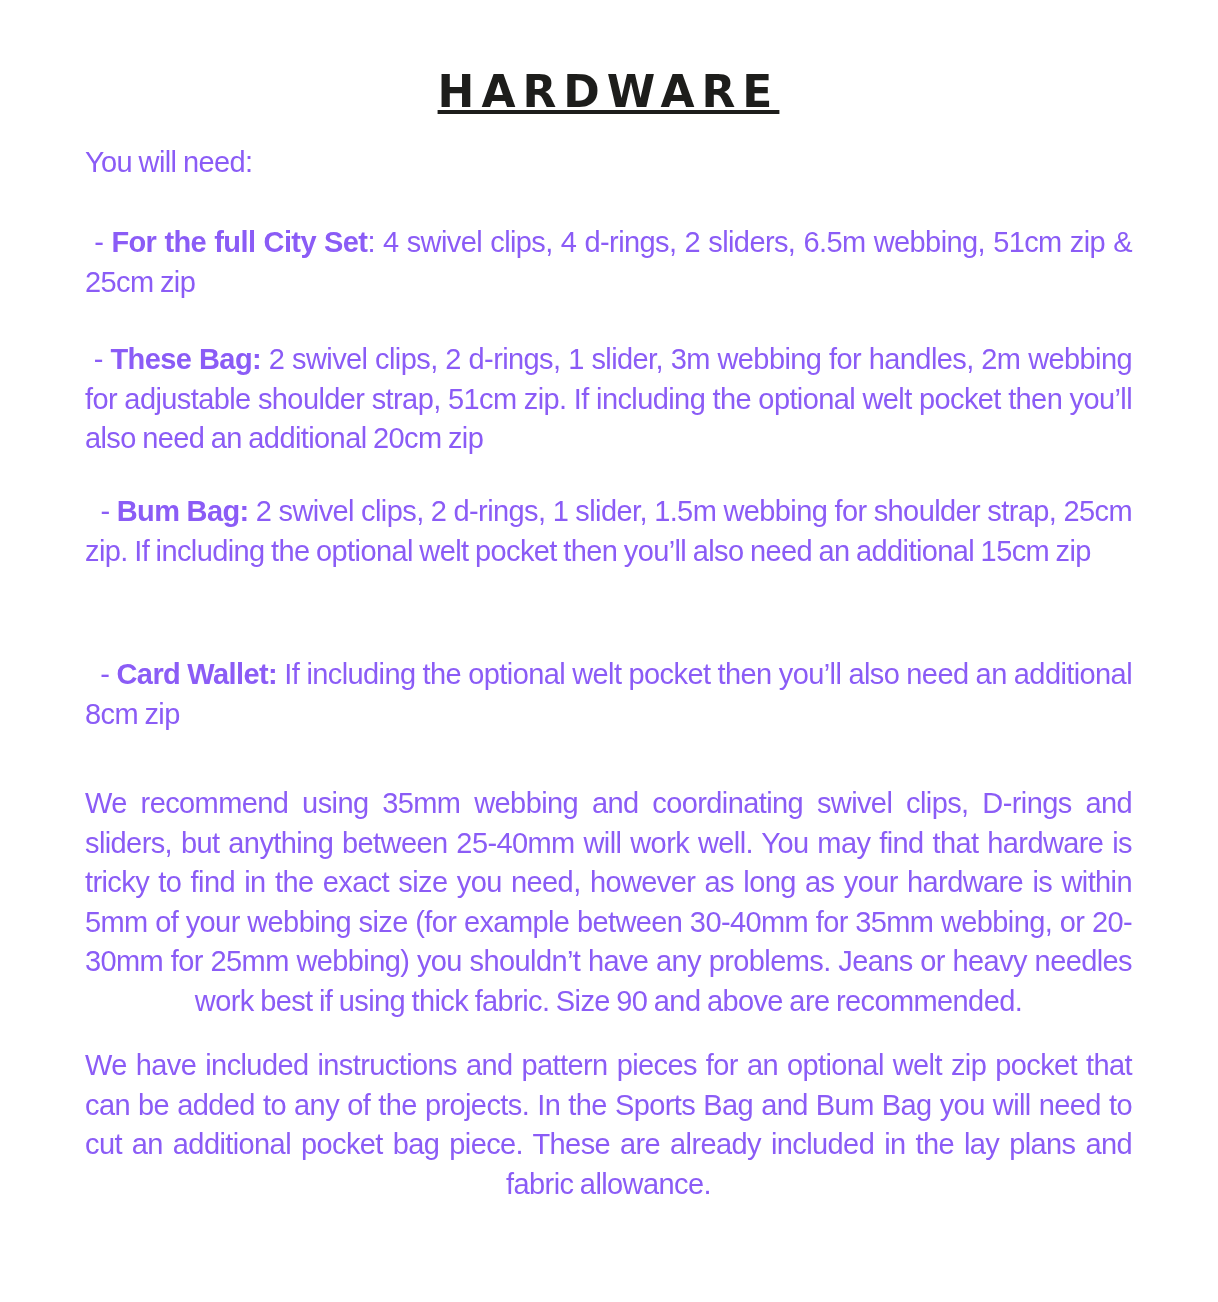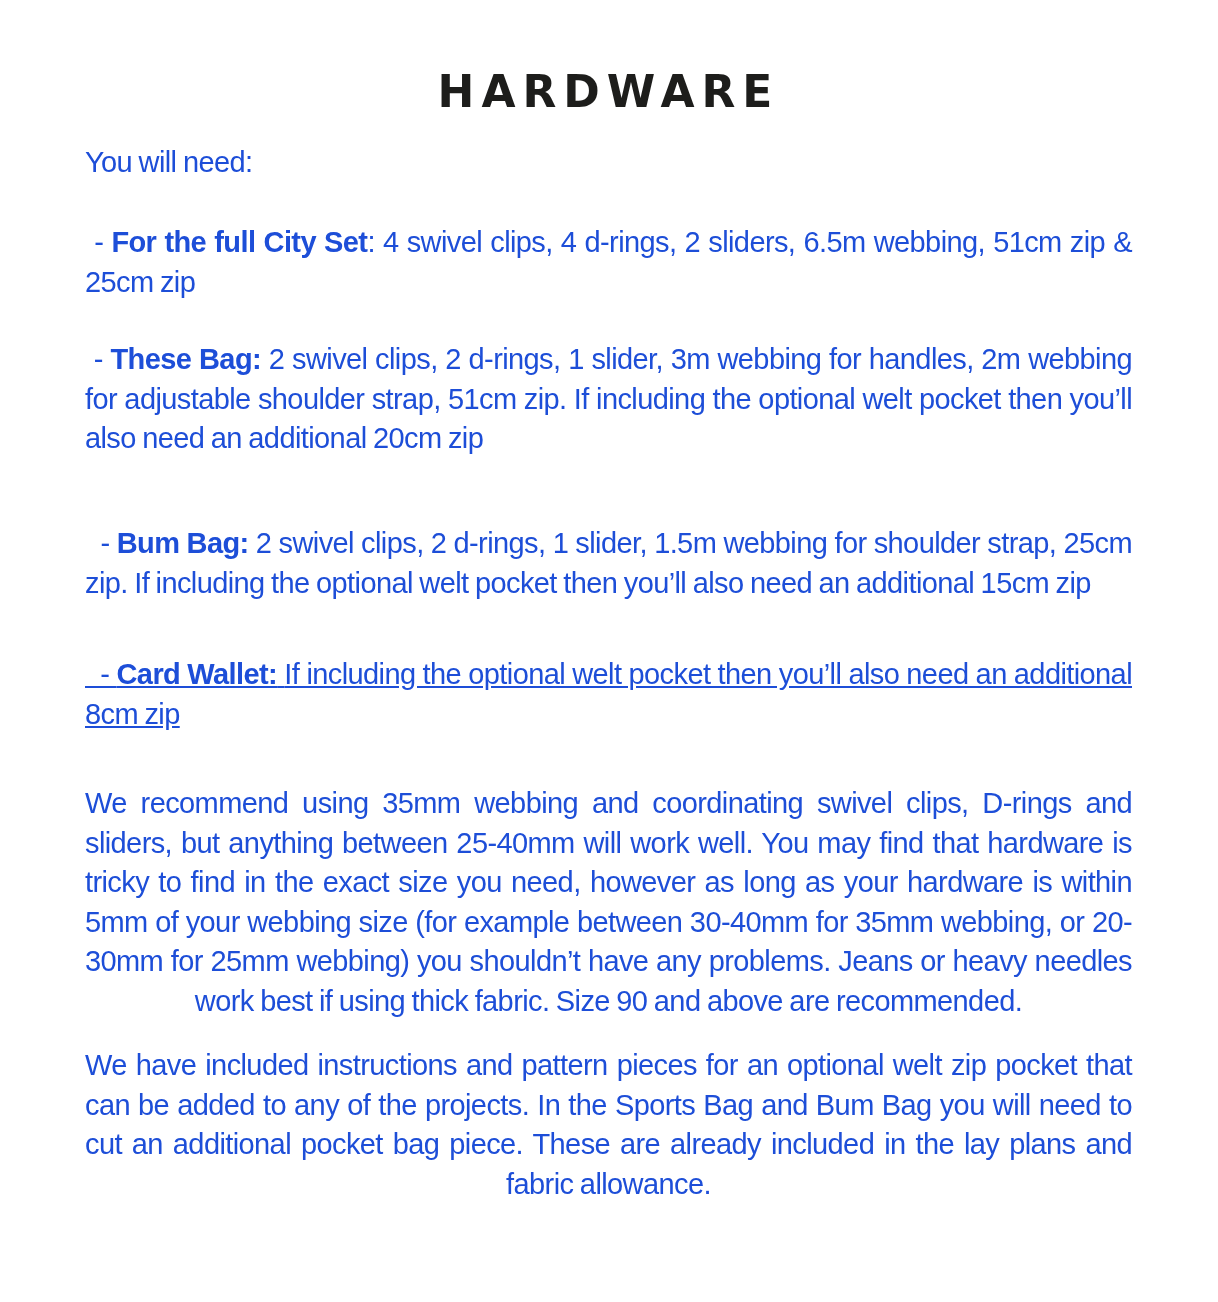--- a/index.html
+++ b/index.html
@@ -27,46 +27,47 @@
     top: 62px;
     width: 1047px;
     text-align: center;
     font-family: "DejaVu Sans", sans-serif;
     font-weight: bold;
     font-size: 44px;
     letter-spacing: 7px;
     line-height: 60px;
     margin: 0;
     color: #1d1d1b;
+    text-decoration: underline;
   }
   .para {
     position: absolute;
     left: 0;
     width: 1047px;
     margin: 0;
     font-size: 29px;
     line-height: 39.5px;
     font-weight: normal;
-    color: #1d4ed8;
+    color: #8b5cf6;
     text-align: justify;
     letter-spacing: -0.6px;
     word-spacing: -1px;
     font-family: "Liberation Sans Narrow", "Liberation Sans", sans-serif;
     transform-origin: left top;
   }
   .para.center-last { text-align-last: center; }
   .para b {
     font-weight: bold;
     margin-top: 22px;
   }
   .intro { top: 143px; text-align: left; }
   .item-city { top: 223px; }
   .item-sports { top: 340px; }
-  .item-bum { top: 524px; }
-  .item-wallet { top: 655px; text-decoration: underline; }
+  .item-bum { top: 492px; }
+  .item-wallet { top: 655px; }
   .recommend { top: 772px; margin-top: 12px; }
   .welt { top: 1046px; }
   .lead { white-space: pre; }
 </style>
 </head>
 <body>
 
 <div class="page">
 
   <h1 class="title">HARDWARE</h1>

